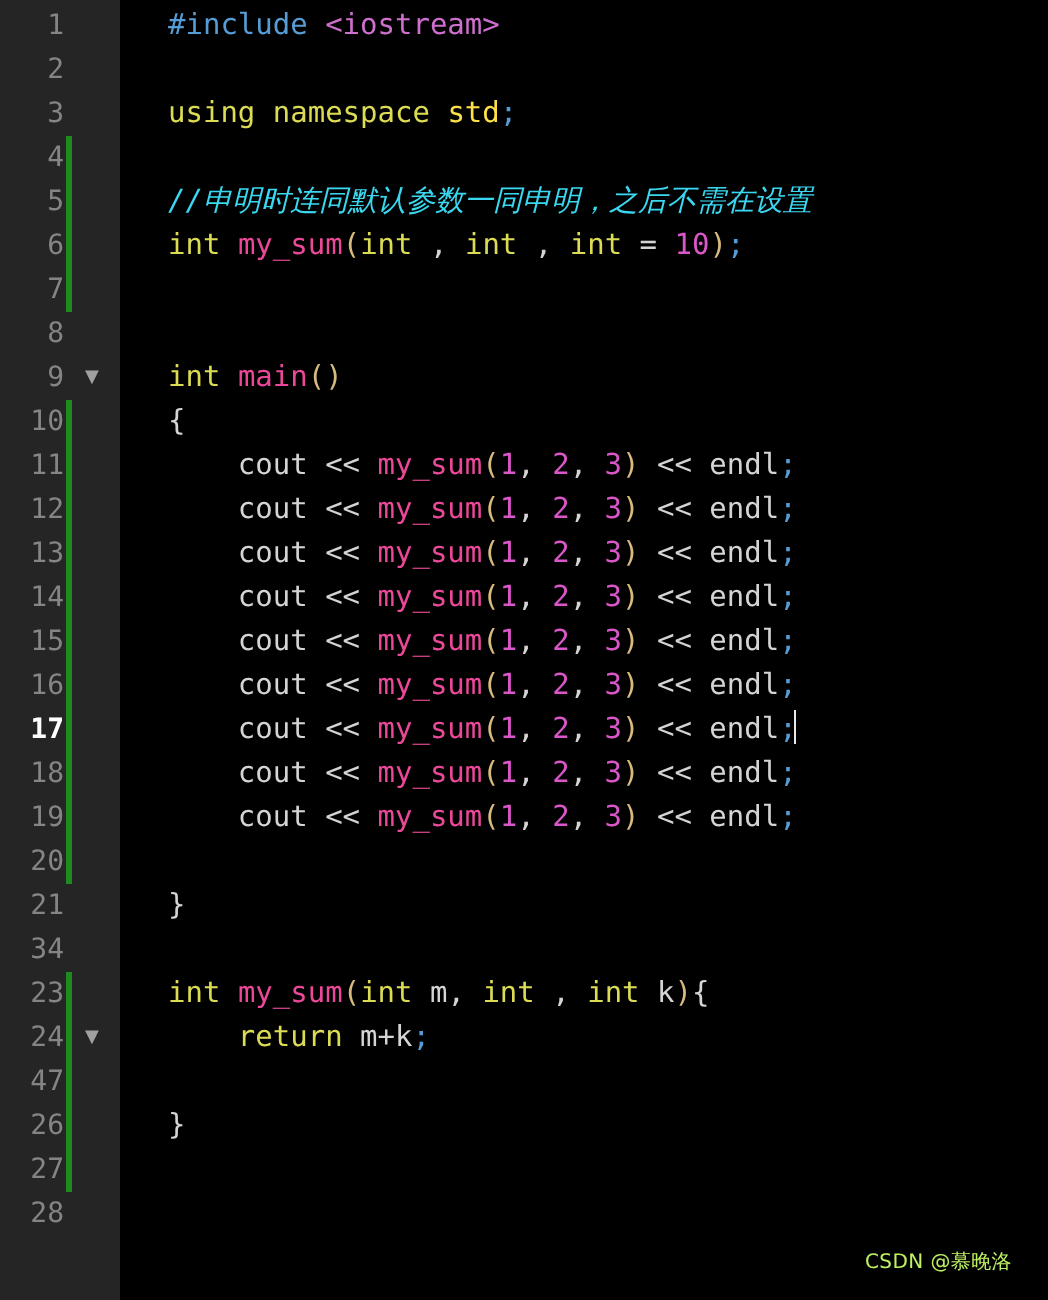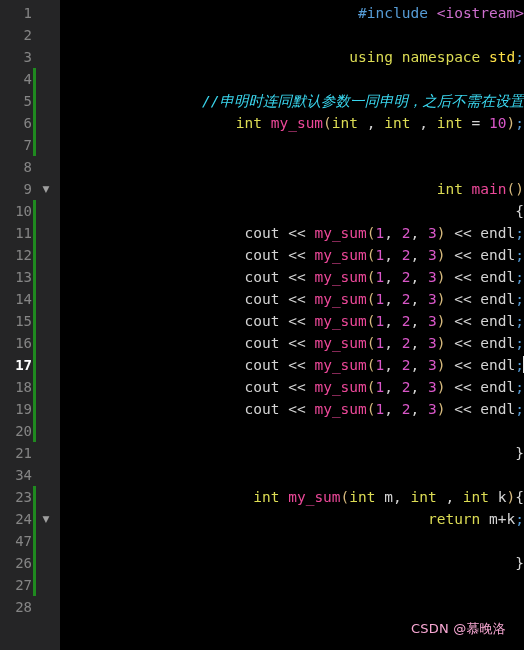--- a/index.html
+++ b/index.html
@@ -82,24 +82,23 @@
     padding-top: 2px;
     box-sizing: border-box;
     overflow: hidden;
   }
 
   .code-line {
     height: 22px;
     line-height: 22px;
     font-size: 14.5px;
     white-space: pre;
-    padding-left: 2px;
+    padding-left: 24px;
     color: #d4d4d4;
     box-sizing: border-box;
-    text-align: right;
   }
 
   
   .t-pre      { color: #569cd6; }  
   .t-header   { color: #ce6fce; }  
   .t-key      { color: #dcdc54; }
   .t-ns       { color: #fde047; }  
   .t-punc     { color: #569cd6; }  
   .t-comment  { color: #3ad8f0; font-style: italic; }
   .t-fn       { color: #ec4899; }  
@@ -116,22 +115,22 @@
     background: #e8e8e8;
     vertical-align: -3px;
     margin-left: -1px;
   }
 
   
   .watermark {
     position: absolute;
     right: 18px;
     bottom: 12px;
-    color: #f9a8d4;
-    font-size: 13px;
+    color: #bef264;
+    font-size: 10px;
     font-family: "DejaVu Sans", "Liberation Sans", sans-serif;
     white-space: pre;
     letter-spacing: 0.2px;
   }
 </style>
 </head>
 <body>
 
 <div id="editor">
 

